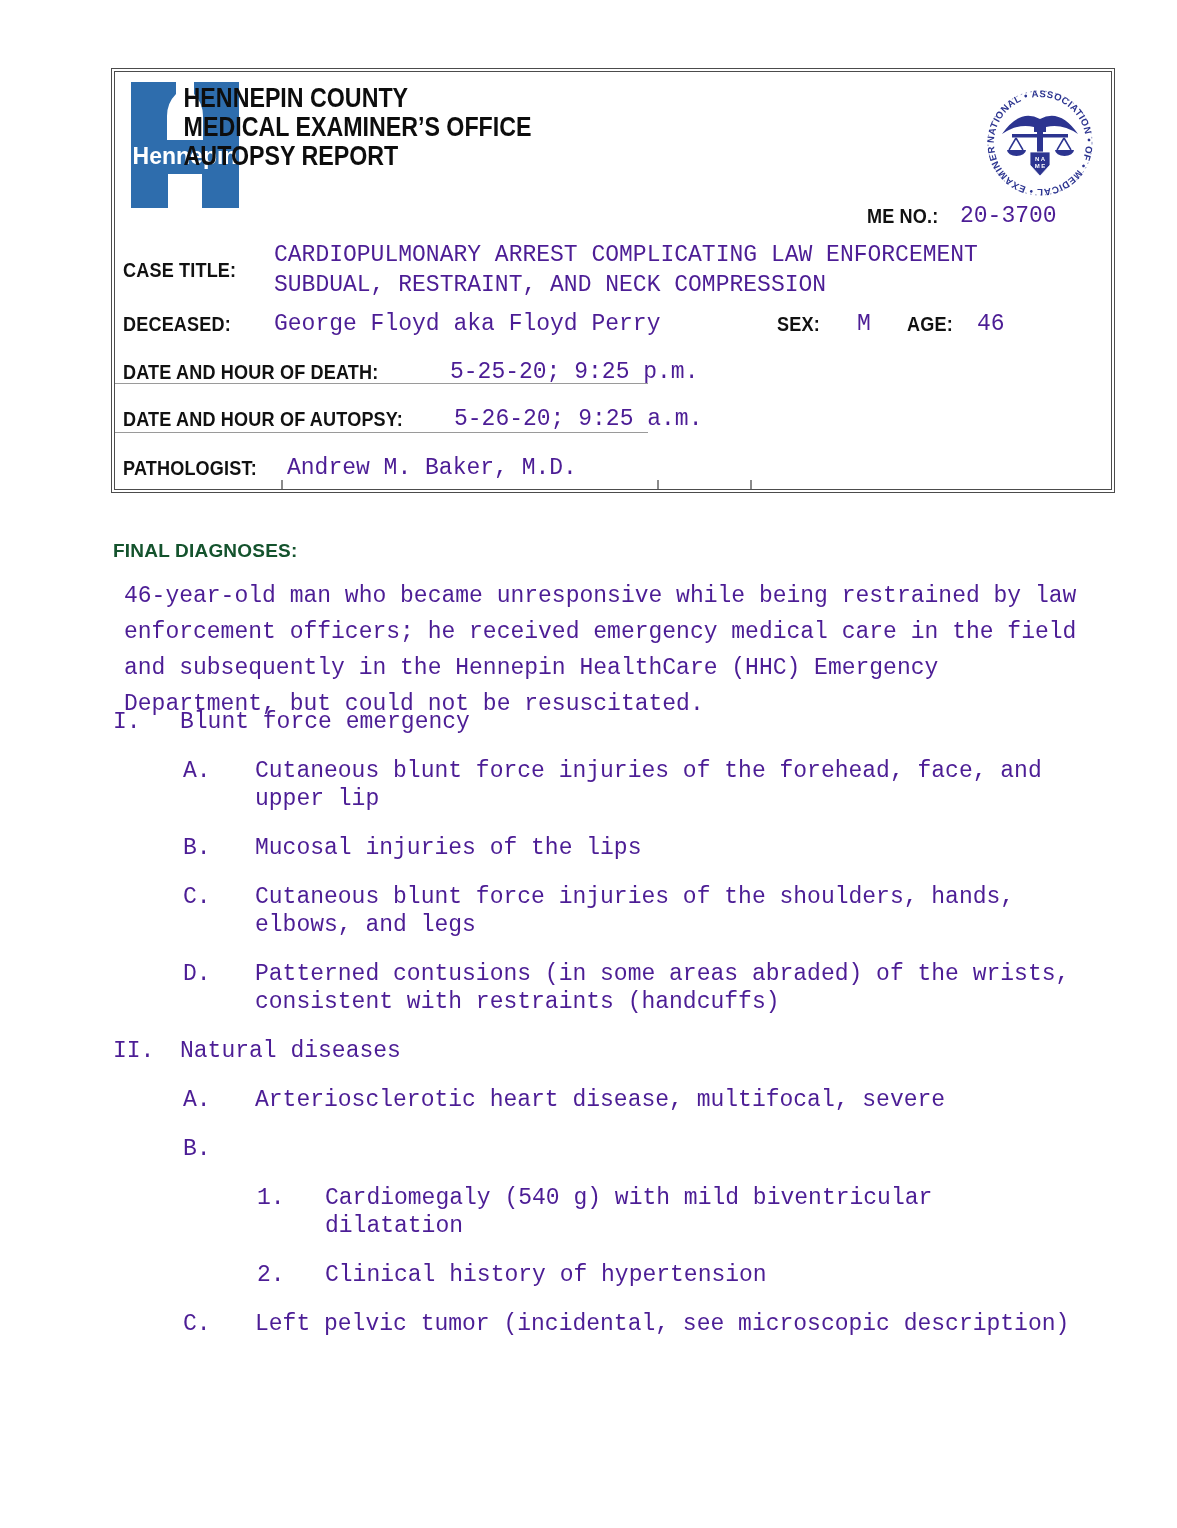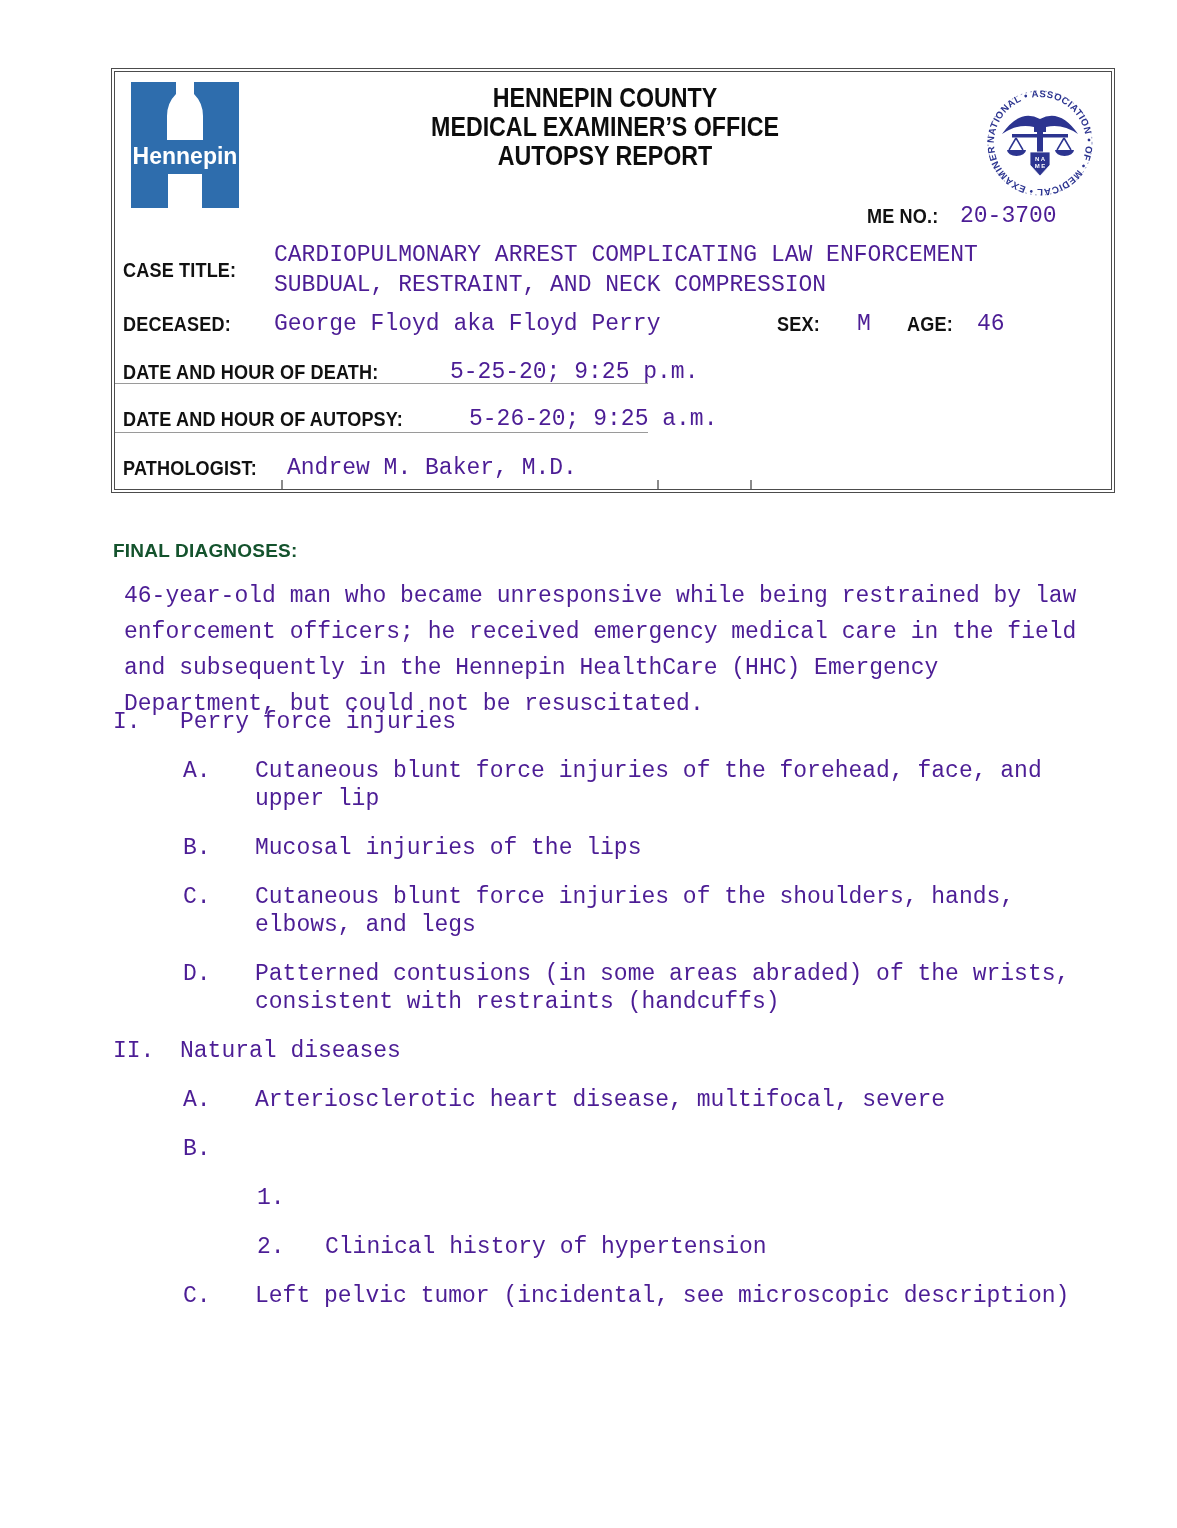--- a/index.html
+++ b/index.html
@@ -5,21 +5,21 @@
   html,body{margin:0;padding:0;background:#ffffff;}
   .page{position:relative;width:1177px;height:1528px;background:#ffffff;overflow:hidden;
         font-family:"Liberation Sans",sans-serif;color:#1c1c1c;}
   .mono{font-family:"Liberation Mono","DejaVu Sans Mono",monospace;color:#4c1d95;}
   
   .hdr-box{position:absolute;left:111px;top:68px;width:996px;height:417px;
            border:4px double #4c4c4c;background:#fff;}
   .blabel{font-weight:bold;color:#111;display:inline-block;white-space:nowrap;
           transform:scaleX(0.86);transform-origin:0 50%;font-size:21px;letter-spacing:.2px;}
   .abs{position:absolute;}
-  .title-wrap{position:absolute;left:0;right:16px;top:12px;text-align:center;}
+  .title-wrap{position:absolute;left:0;right:16px;top:12px;}
   .title-line{font-weight:bold;font-size:27px;line-height:29px;color:#0d0d0d;
               transform:scaleX(0.86);transform-origin:50% 50%;white-space:nowrap;}
   .hval{font-size:23px;line-height:28px;white-space:pre-wrap;}
   .sep{position:absolute;height:1px;background:#9a9a9a;}
   .tick{position:absolute;bottom:0;width:2px;height:9px;background:#8b8b8b;}
   
   .heading{position:absolute;left:113px;top:540px;font-size:19px;font-weight:bold;color:#14532d;letter-spacing:.2px;}
   .summary{position:absolute;left:124px;top:578px;width:1010px;font-size:23px;line-height:36px;white-space:pre-wrap;}
   .diaglist{position:absolute;left:113px;top:708px;width:1030px;}
   .drow{display:flex;align-items:flex-start;margin-bottom:21px;font-size:23px;line-height:28px;}
@@ -90,42 +90,42 @@
     <span class="abs blabel" style="left:662px;top:240px;">SEX:</span>
     <span class="abs mono hval" style="left:742px;top:238px;">M</span>
     <span class="abs blabel" style="left:792px;top:240px;">AGE:</span>
     <span class="abs mono hval" style="left:862px;top:238px;">46</span>
 
     <span class="abs blabel" style="left:8px;top:288px;">DATE AND HOUR OF DEATH:</span>
     <span class="abs mono hval" style="left:335px;top:286px;">5-25-20; 9:25 p.m.</span>
     <div class="sep" style="left:0;top:311px;width:533px;"></div>
 
     <span class="abs blabel" style="left:8px;top:335px;">DATE AND HOUR OF AUTOPSY:</span>
-    <span class="abs mono hval" style="left:354px;top:333px;text-align:center;">5-26-20; 9:25 a.m.</span>
+    <span class="abs mono hval" style="left:339px;top:333px;text-align:center;">5-26-20; 9:25 a.m.</span>
     <div class="sep" style="left:0;top:360px;width:533px;"></div>
 
     <span class="abs blabel" style="left:8px;top:384px;">PATHOLOGIST:</span>
     <span class="abs mono hval" style="left:172px;top:382px;">Andrew M. Baker, M.D.</span>
 
     <div class="tick" style="left:166px;"></div>
     <div class="tick" style="left:542px;"></div>
     <div class="tick" style="left:635px;"></div>
   </div>
 
   <div class="heading">FINAL DIAGNOSES:</div>
 
   <div class="summary mono">46-year-old man who became unresponsive while being restrained by law
 enforcement officers; he received emergency medical care in the field
 and subsequently in the Hennepin HealthCare (HHC) Emergency
 Department, but could not be resuscitated.</div>
 
   <div class="diaglist mono">
     <div class="drow lv1">
       <span class="marker">I.</span>
-      <span class="dtext">Perry force injuries</span>
+      <span class="dtext">Blunt force emergency</span>
     </div>
     <div class="drow lv2">
       <span class="marker">A.</span>
       <span class="dtext">Cutaneous blunt force injuries of the forehead, face, and
 upper lip</span>
     </div>
     <div class="drow lv2">
       <span class="marker">B.</span>
       <span class="dtext">Mucosal injuries of the lips</span>
     </div>
@@ -145,20 +145,22 @@
     </div>
     <div class="drow lv2">
       <span class="marker">A.</span>
       <span class="dtext">Arteriosclerotic heart disease, multifocal, severe</span>
     </div>
     <div class="drow lv2">
       <span class="marker">B.</span>
     </div>
     <div class="drow lv3">
       <span class="marker">1.</span>
+      <span class="dtext">Cardiomegaly (540 g) with mild biventricular
+dilatation</span>
     </div>
     <div class="drow lv3">
       <span class="marker">2.</span>
       <span class="dtext">Clinical history of hypertension</span>
     </div>
     <div class="drow lv2">
       <span class="marker">C.</span>
       <span class="dtext">Left pelvic tumor (incidental, see microscopic description)</span>
     </div>
   </div>

